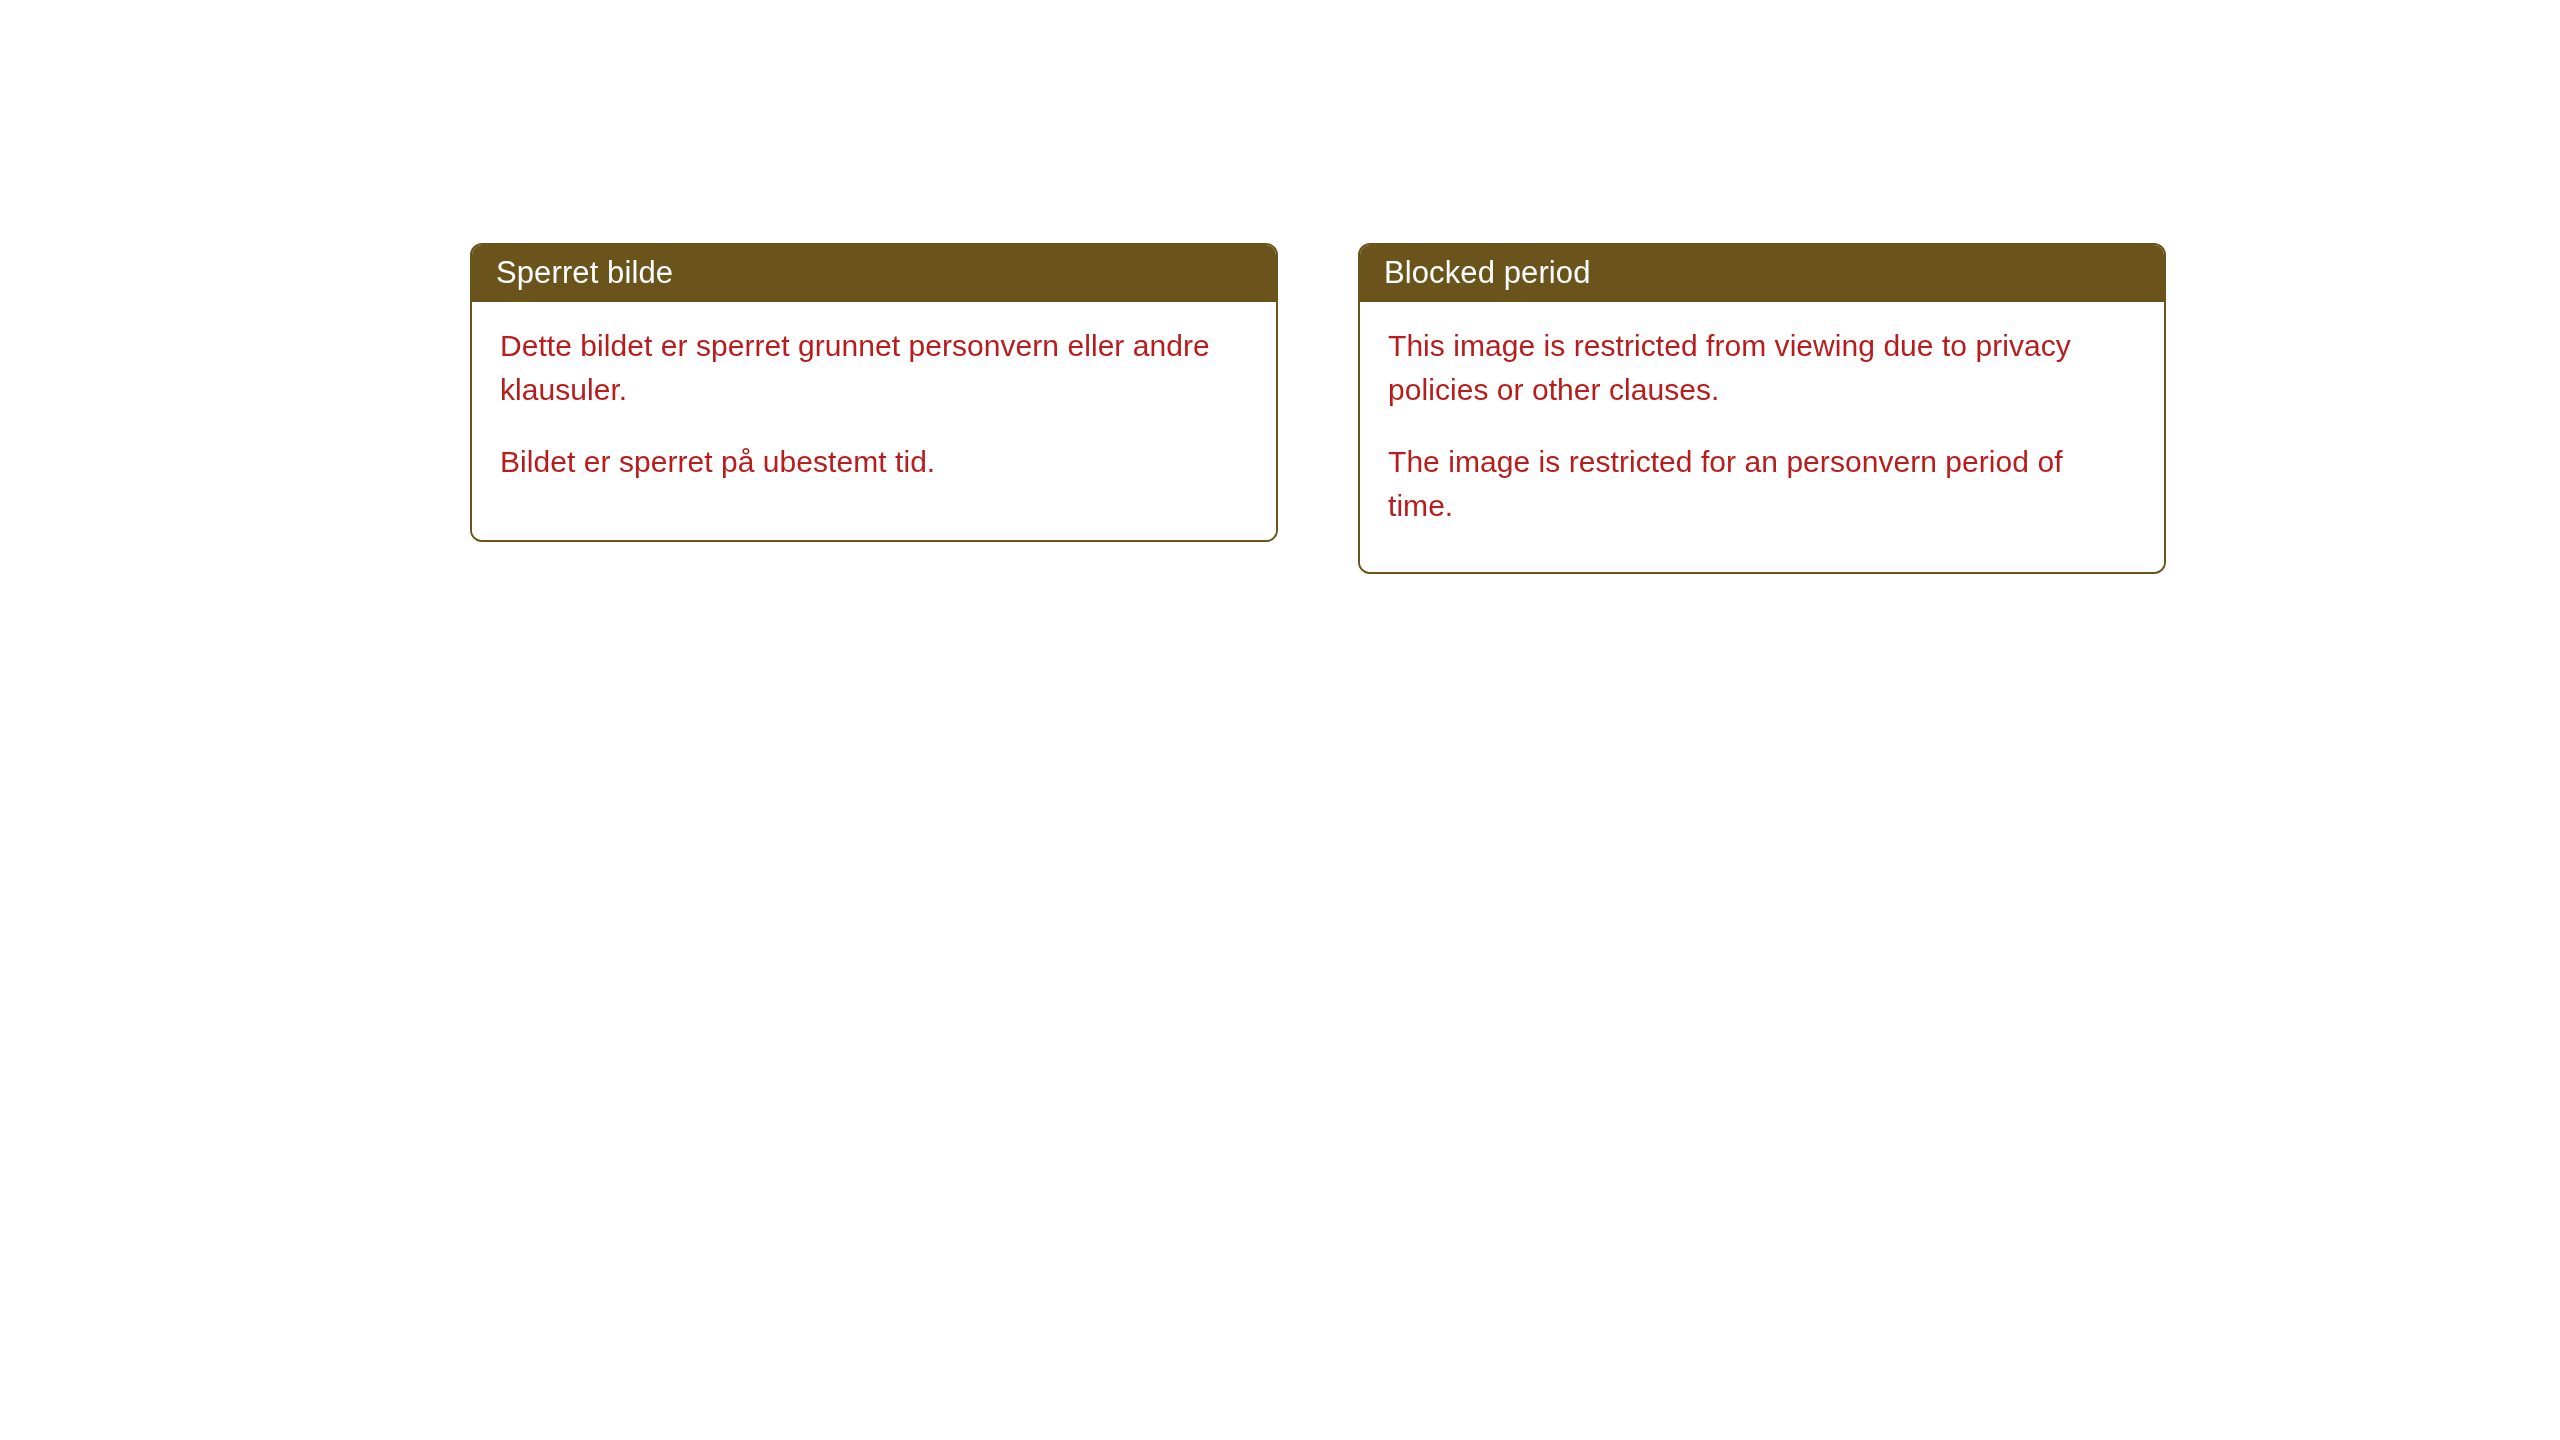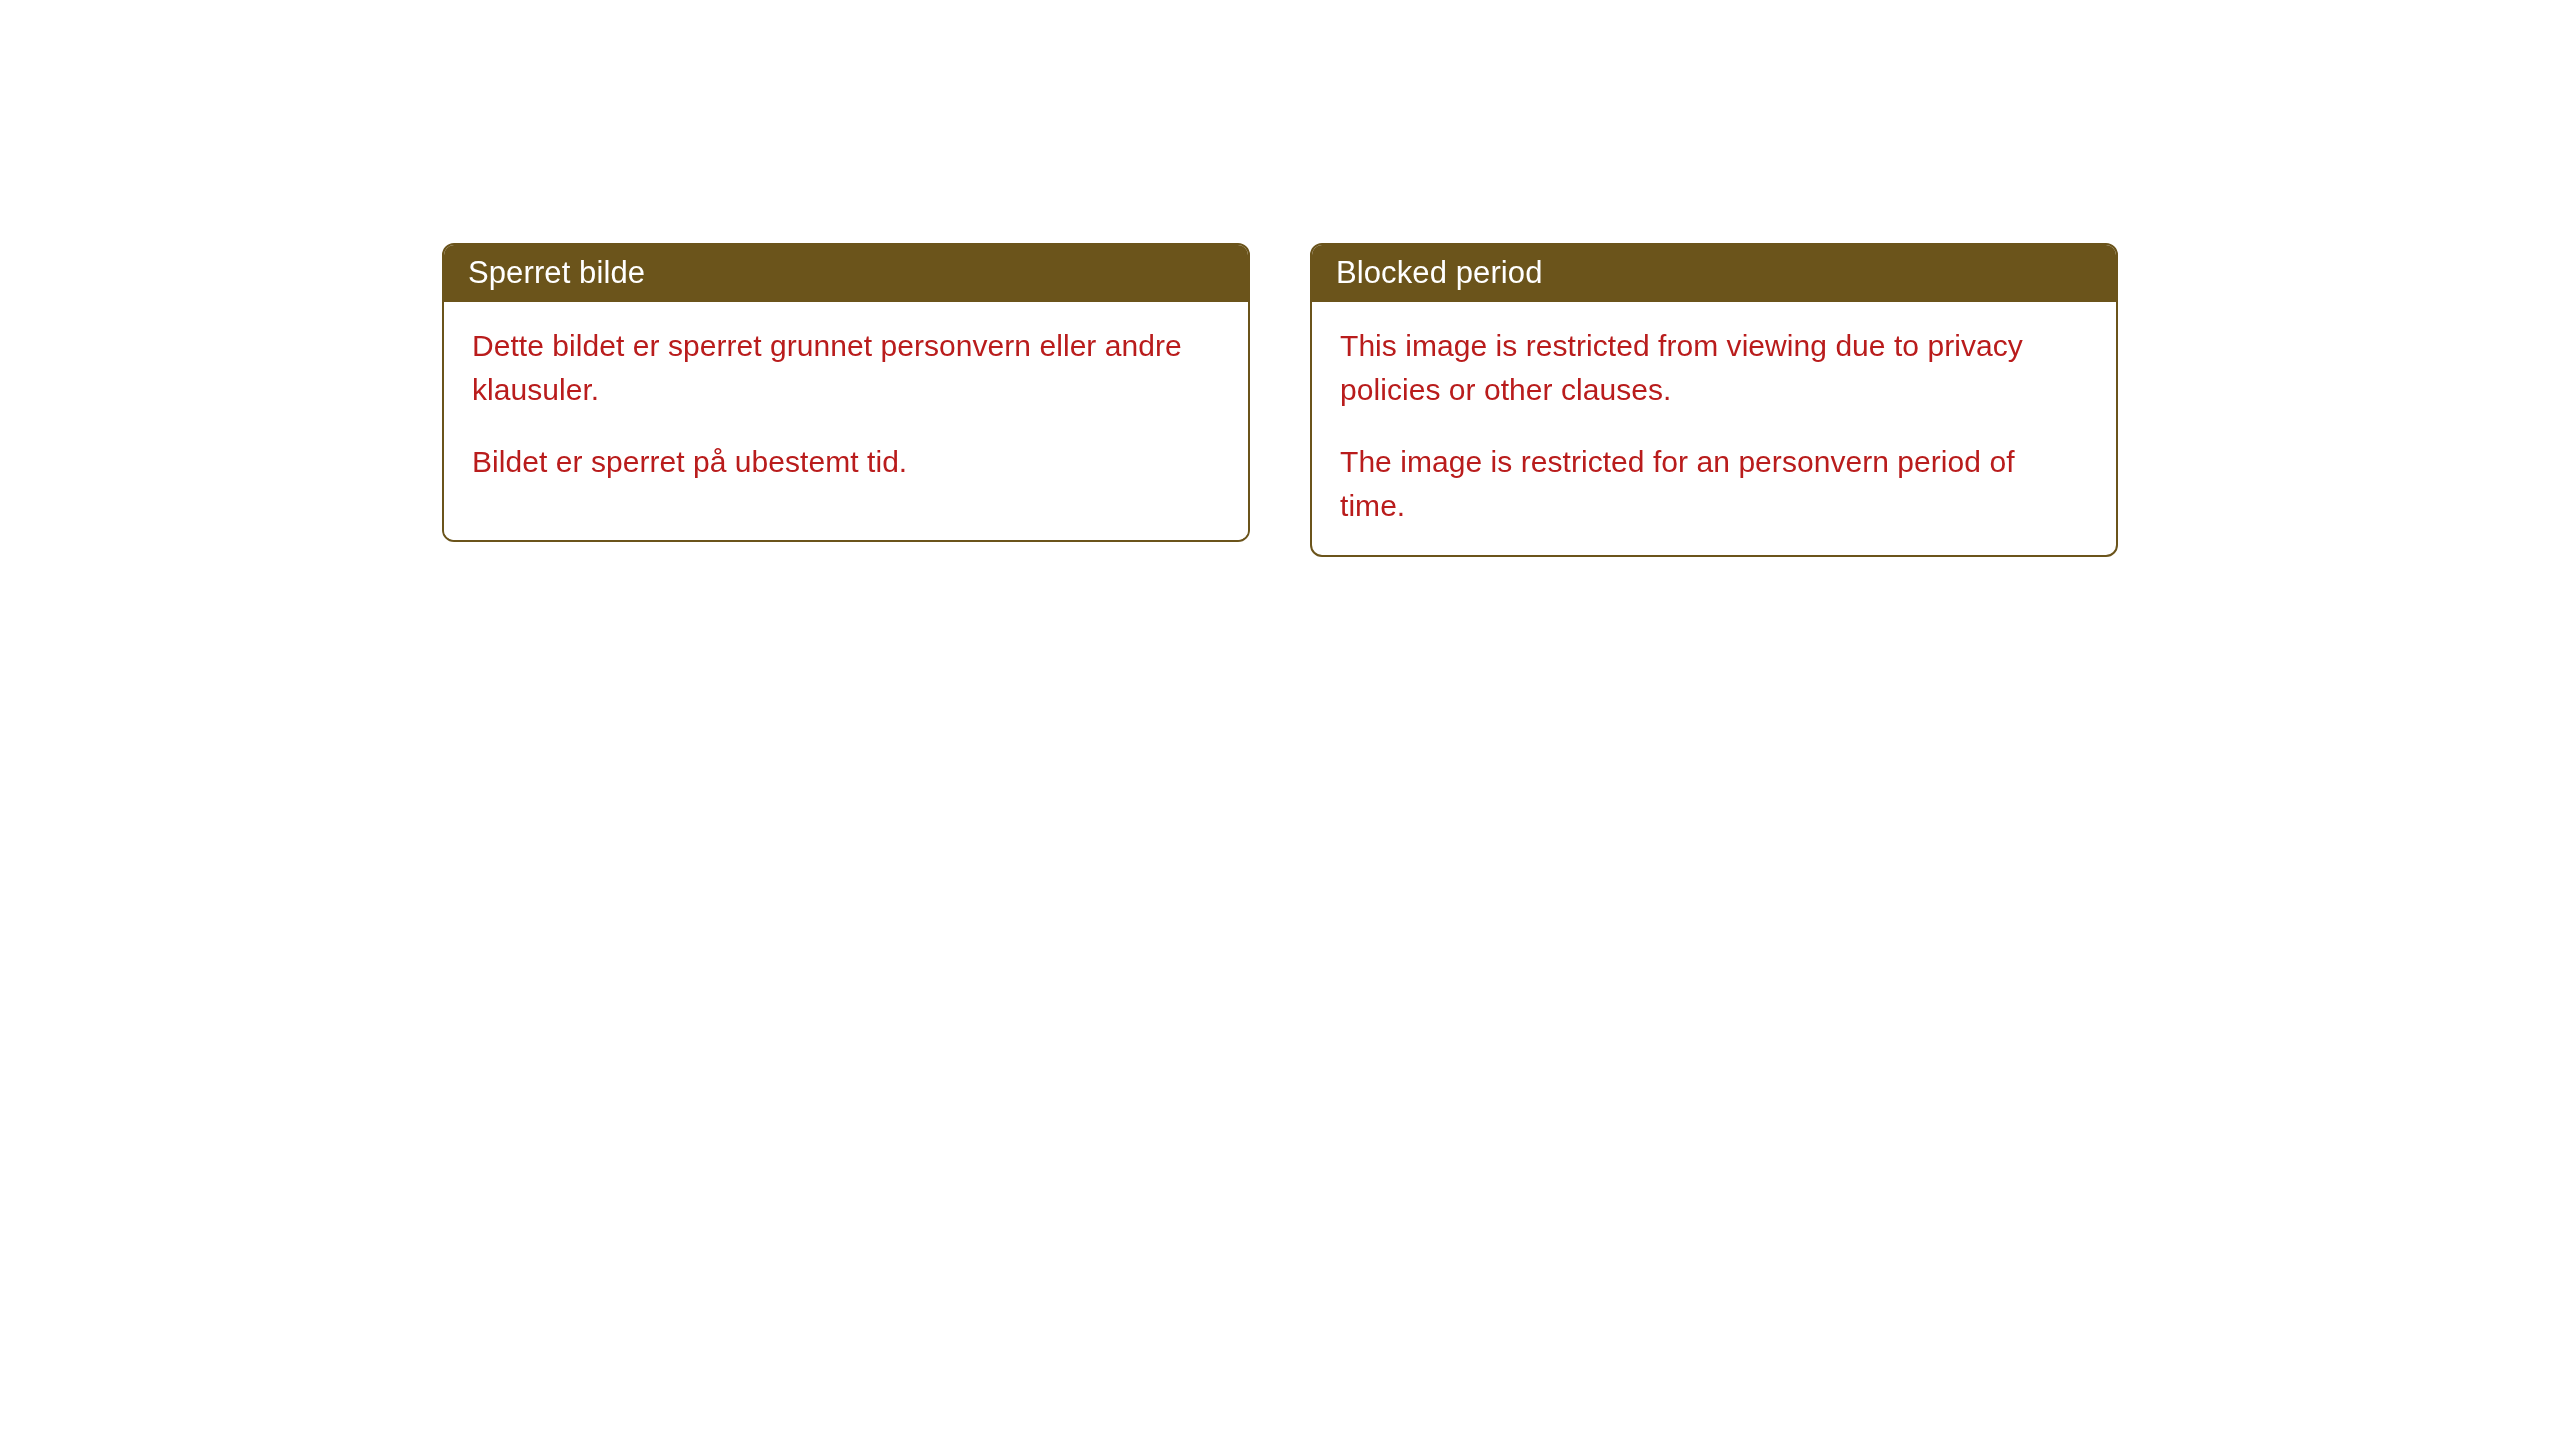--- a/index.html
+++ b/index.html
@@ -10,26 +10,26 @@
   body {
     width: 2560px;
     height: 1440px;
     font-family: "Liberation Sans", sans-serif;
     overflow: hidden;
     position: relative;
   }
 
   .cards-area {
     position: absolute;
-    left: 442px;
+    left: 470px;
     top: 243px;
     display: flex;
     flex-direction: row;
     align-items: flex-start;
-    gap: 60px;
+    gap: 80px;
   }
 
   .notice-card {
     width: 808px;
     box-sizing: border-box;
     background: #ffffff;
     border: 2px solid #6b541b;
     border-radius: 12px;
     overflow: hidden;
   }
@@ -58,22 +58,21 @@
     color: #b91c1c;
     margin: 0;
     letter-spacing: 0.05px;
   }
 
   .notice-paragraph + .notice-paragraph {
     margin-top: 28px;
   }
 
   .card-right .notice-card-body {
-    padding-bottom: 27px;
-    border-radius: 15px;
+    padding-bottom: 44px;
   }
 </style>
 </head>
 <body>
 
 <div class="cards-area">
 
   <section class="notice-card card-left">
     <header class="notice-card-header">Sperret bilde</header>
     <div class="notice-card-body">

